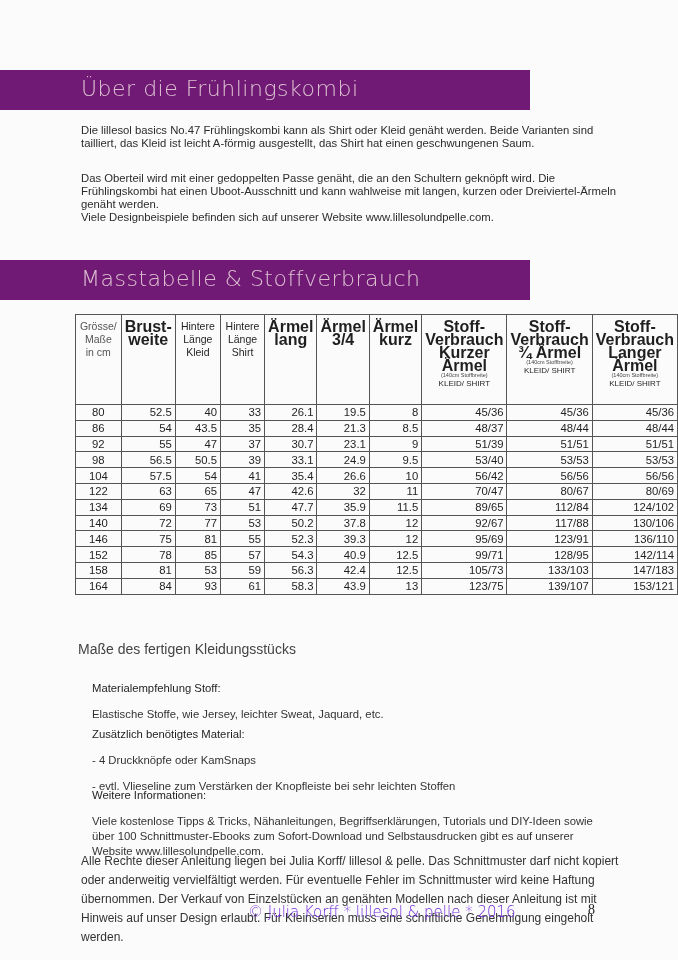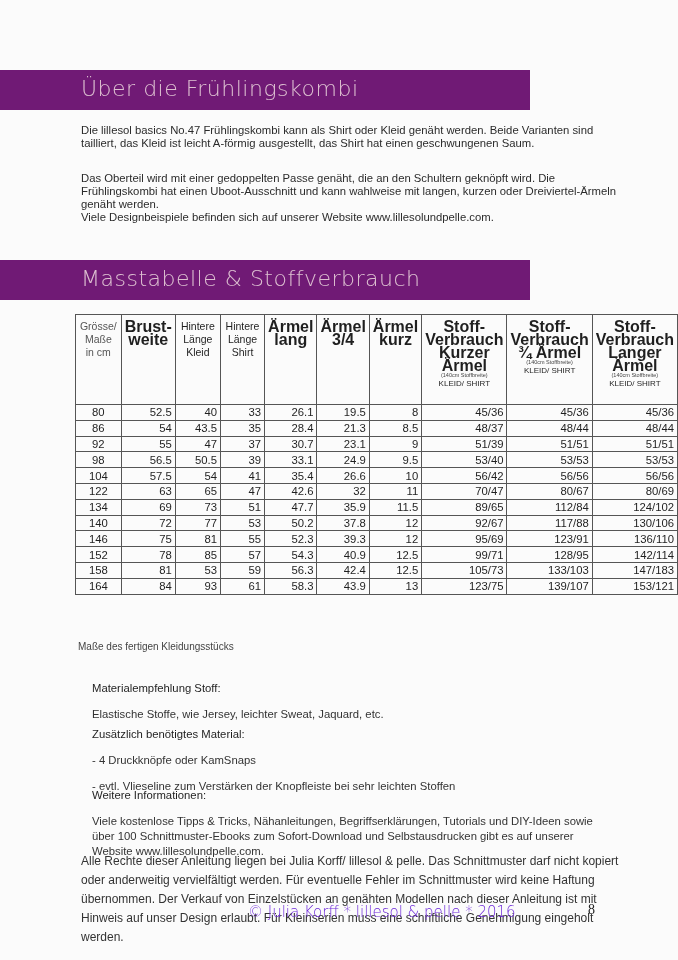--- a/index.html
+++ b/index.html
@@ -41,21 +41,21 @@
   }
   table.sizes th .b { font-weight: bold; font-size: 16px; }
   table.sizes th .tiny { font-size: 5.5px; line-height: 6.5px; display: block; color: #444; }
   table.sizes th .ks { font-size: 8px; display: block; line-height: 10px; }
   table.sizes td { height: 14.8px; line-height: 14px; text-align: right; }
   table.sizes td.size { text-align: center; }
   .c0 { width: 42px; } .c1 { width: 36px; } .c2 { width: 46px; } .c3 { width: 43px; }
   .c4 { width: 33px; } .c5 { width: 34px; } .c6 { width: 36px; } .c7 { width: 58px; }
   .c8 { width: 58px; } .c9 { width: 60px; }
 
-  #table-caption { position: absolute; left: 78px; top: 641px; font-size: 10px; color: #444; }
+  #table-caption { position: absolute; left: 78px; top: 641px; font-size: 14px; color: #444; }
 
   .sec { position: absolute; left: 81px; width: 540px; font-size: 11.3px; line-height: 15px; color: #333; }
   .sec .h { color: #1e1e1e; }
   .sec p { margin: 11px; }
   #sec-material { top: 670px; }
   #sec-zusatz { top: 716px; }
   #sec-weitere { top: 777px; }
 
   #legal { position: absolute; left: 81px; top: 852px; width: 540px; font-size: 12px; line-height: 19px; color: #333; }
   #legal p { margin: 0; }

